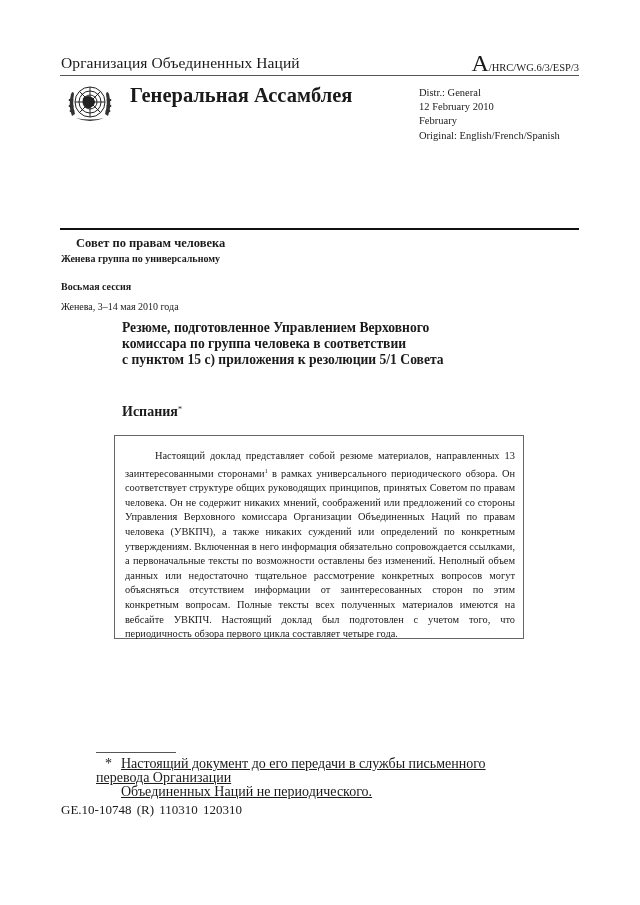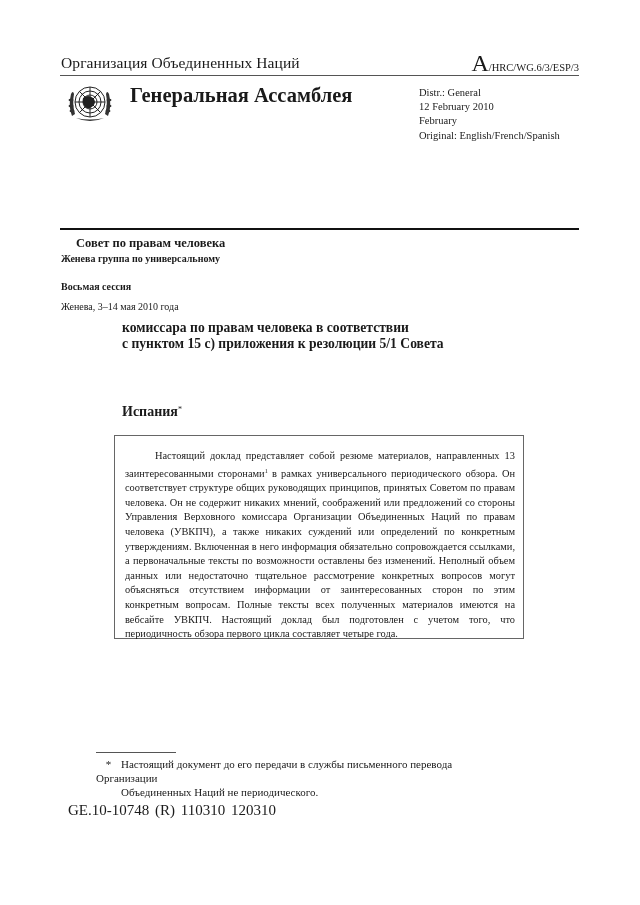--- a/index.html
+++ b/index.html
@@ -20,24 +20,24 @@
   .session { left: 61px; top: 281px; font-size: 10px; font-weight: bold; }
   .venue { left: 61px; top: 293px; font-size: 10px; margin-top: 8px; }
   .title { left: 122px; top: 320px; width: 400px; font-size: 13.6px; font-weight: bold; line-height: 16.2px; }
   .country { left: 122px; top: 404px; font-size: 14px; font-weight: bold; }
   .country sup { font-size: 8px; font-weight: normal; vertical-align: 4px; }
   .summary-box { left: 114px; top: 435px; width: 410px; height: 204px; border: 1.3px solid #666;
                  box-sizing: border-box; padding: 13px 8px 0 10px; }
   .summary-text { font-size: 10.4px; line-height: 14.6px; text-align: justify; text-indent: 30px; margin: 0; }
   .summary-text sup { font-size: 6px; vertical-align: 4px; }
   .fn-rule { left: 96px; top: 752px; width: 80px; height: 0; border-top: 1.2px solid #555; }
-  .footnote { left: 96px; top: 757px; width: 420px; font-size: 11px; line-height: 14px; }
+  .footnote { left: 96px; top: 757px; width: 420px; font-size: 14px; line-height: 14px; text-decoration: underline; }
   .footnote .mark { display: inline-block; width: 25px; text-align: center; }
   .footnote .cont { padding-left: 25px; }
-  .job { left: 68px; top: 802px; font-size: 15px; word-spacing: 2px; }
+  .job { left: 61px; top: 802px; font-size: 13px; word-spacing: 2px; }
 </style>
 </head>
 <body>
 
 <div class="abs org-name">Организация Объединенных Наций</div>
 
 <div class="abs symbol">
   <span class="big">A</span><span class="rest">/HRC/WG.6/3/ESP/3</span>
 </div>
 
@@ -82,21 +82,22 @@
 <div class="abs rule-thick"></div>
 
 <div class="abs council">Совет по правам человека</div>
 <div class="abs wg">
   <div>Женева группа по универсальному</div>
 </div>
 <div class="abs session">Восьмая сессия</div>
 <div class="abs venue">Женева, 3–14 мая 2010 года</div>
 
 <div class="abs title">
-  <div>комиссара по правам человека в соответствии</div>
+  <div>Резюме, подготовленное Управлением Верховного</div>
+  <div>комиссара по группа человека в соответствии</div>
   <div>с пунктом 15 c) приложения к резолюции 5/1 Совета</div>
 </div>
 
 <div class="abs country">
   <span>Испания</span><sup>*</sup>
 </div>
 
 <div class="abs summary-box">
   <p class="summary-text"><span>Настоящий доклад представляет собой резюме материалов, направленных 13 заинтересованными сторонами</span><sup>1</sup><span> в рамках универсального периодического обзора. Он соответствует структуре общих руководящих принципов, принятых Советом по правам человека. Он не содержит никаких мнений, соображений или предложений со стороны Управления Верховного комиссара Организации Объединенных Наций по правам человека (УВКПЧ), а также никаких суждений или определений по конкретным утверждениям. Включенная в него информация обязательно сопровождается ссылками, а первоначальные тексты по возможности оставлены без изменений. Неполный объем данных или недостаточно тщательное рассмотрение конкретных вопросов могут объясняться отсутствием информации от заинтересованных сторон по этим конкретным вопросам. Полные тексты всех полученных материалов имеются на вебсайте УВКПЧ. Настоящий доклад был подготовлен с учетом того, что периодичность обзора первого цикла составляет четыре года.</span></p>
 </div>

